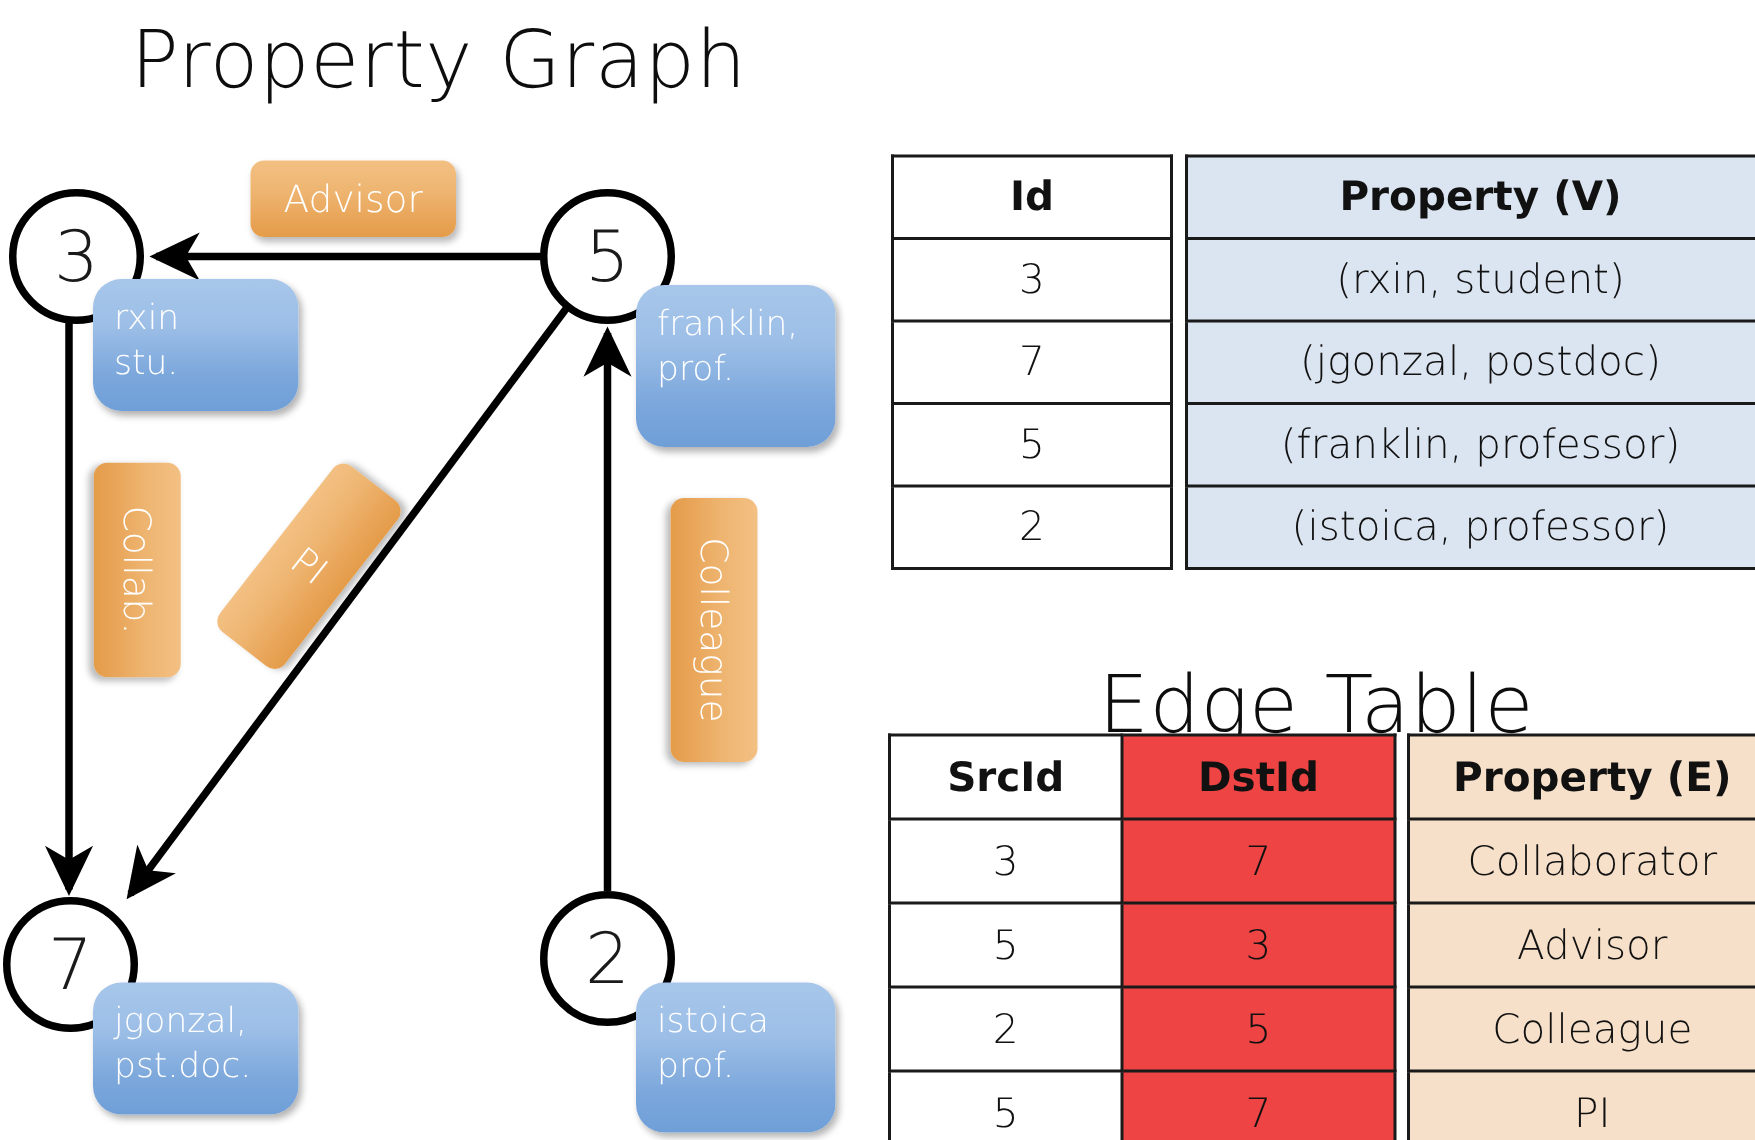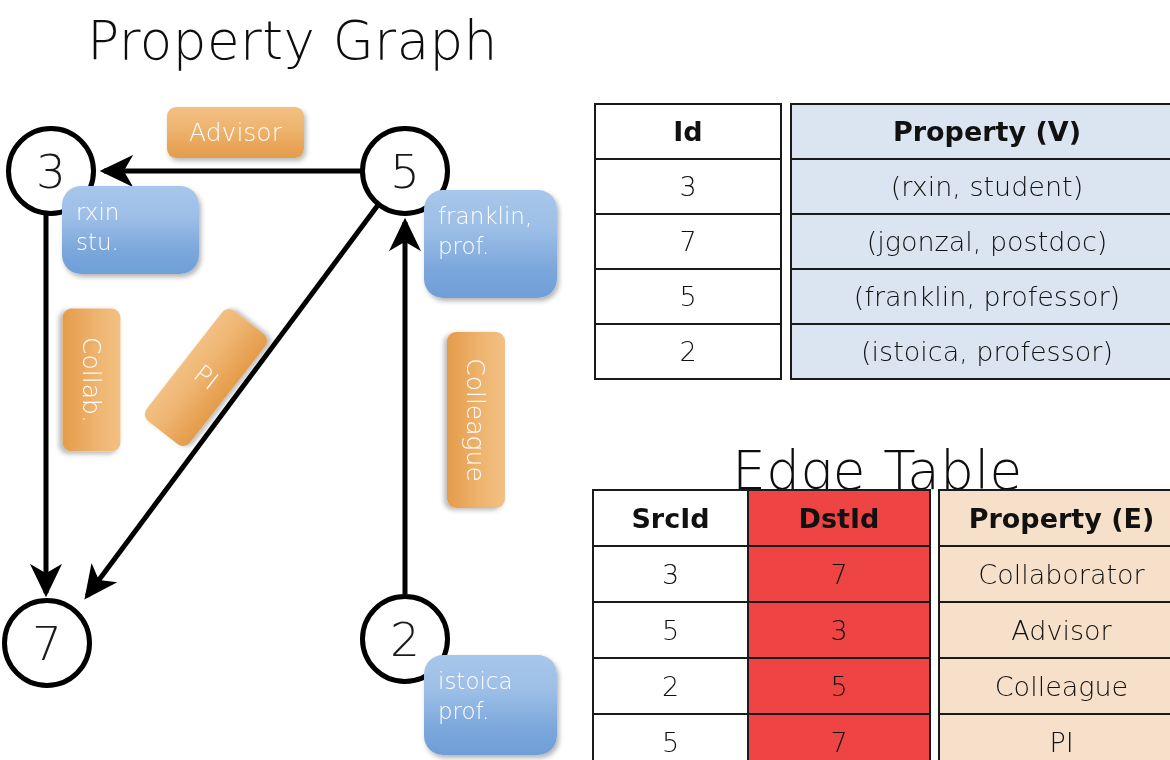--- a/index.html
+++ b/index.html
@@ -155,20 +155,22 @@
   <div class="node-circle" style="left:360px;top:594px;width:90px;height:90px;">
     <span>2</span>
   </div>
 
   <div class="prop-box" style="left:62px;top:186px;width:137px;height:88px;">rxin
 stu.</div>
 
   <div class="prop-box" style="left:424px;top:190px;width:133px;height:108px;">franklin,
 prof.</div>
 
+  <div class="prop-box" style="left:62px;top:655px;width:137px;height:88px;">jgonzal,
+pst.doc.</div>
 
   <div class="prop-box" style="left:424px;top:655px;width:133px;height:100px;">istoica
 prof.</div>
 
   <div class="edge-label" style="left:167px;top:107px;width:137px;height:51px;">
     <span class="vtext">Advisor</span>
   </div>
 
   <div class="edge-label" style="left:20px;top:351px;width:143px;height:58px;transform:rotate(90deg);">
     <span class="vtext">Collab.</span>

